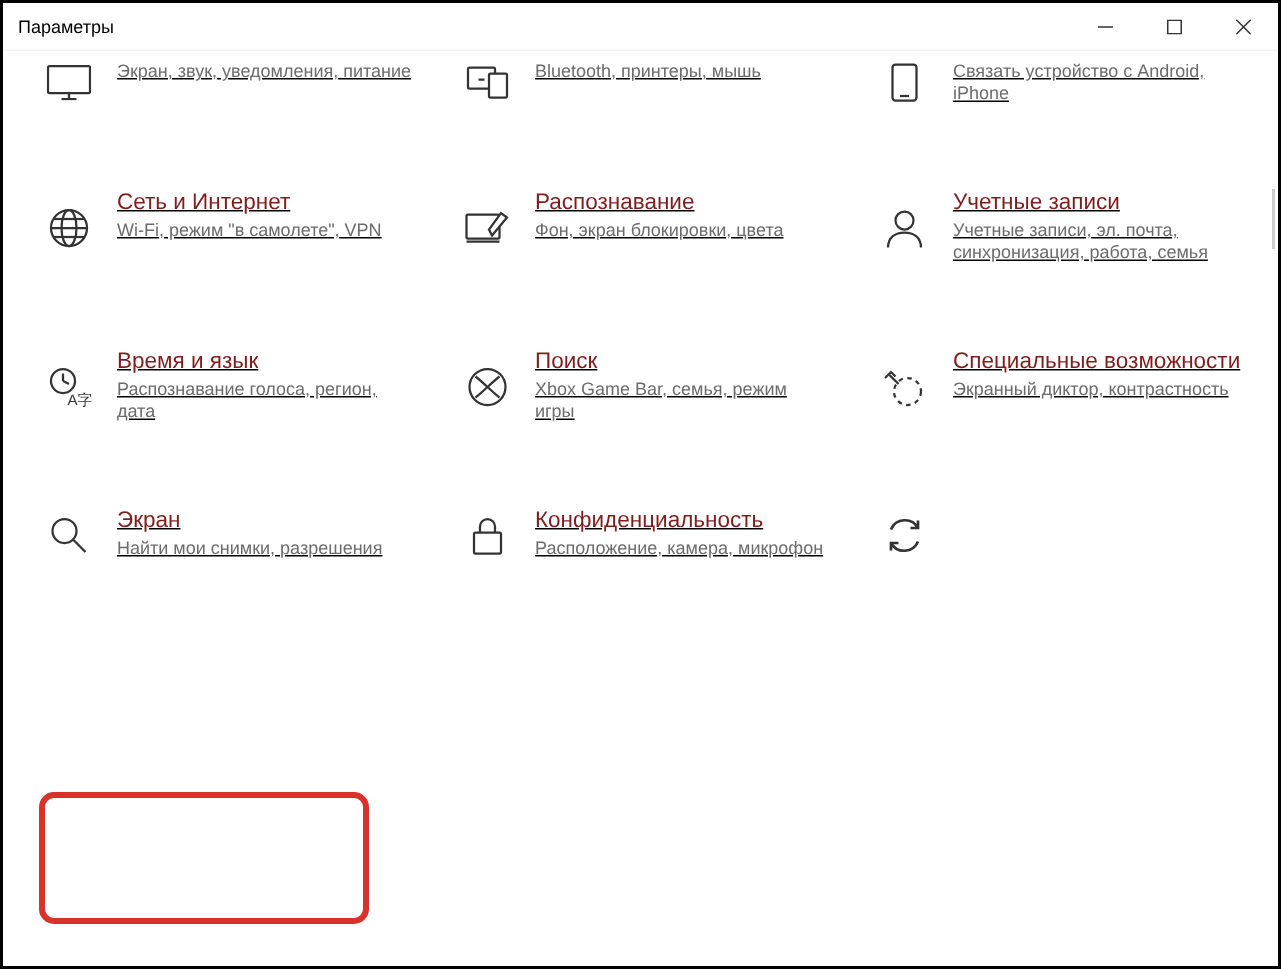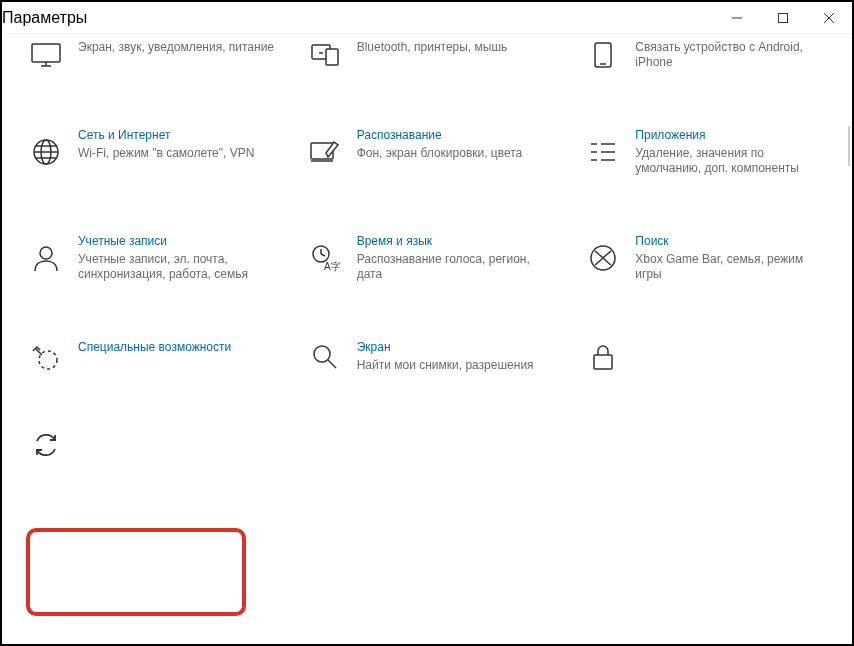--- a/index.html
+++ b/index.html
@@ -9,22 +9,22 @@
     width: 854px;
     height: 646px;
     overflow: hidden;
     border: 2px solid #000;
     position: relative;
   }
   .titlebar {
     height: 32px;
     display: flex;
     align-items: center;
-    padding-left: 0;
-    font-size: 16px;
+    padding-left: 10px;
+    font-size: 12px;
     color: #000;
     border-bottom: 1px solid rgba(0,0,0,0.05);
     position: relative;
   }
   .window-controls {
     position: absolute;
     right: 0;
     top: 0;
     height: 32px;
     display: flex;
@@ -36,20 +36,21 @@
     align-items: center;
     justify-content: center;
     color: #333;
   }
   .win-btn svg { display: block; }
   .content {
     padding: 0 12px 12px 12px;
     height: calc(100% - 32px);
     overflow: hidden;
     position: relative;
+    text-decoration: underline;
   }
   .grid {
     display: grid;
     grid-template-columns: repeat(3, 1fr);
     column-gap: 10px;
     row-gap: 44px;
   }
   .tile {
     display: flex;
     padding: 6px 8px 6px 0;
@@ -59,22 +60,22 @@
     flex: 0 0 64px;
     display: flex;
     align-items: center;
     justify-content: center;
     padding-top: 2px;
     color: #333;
   }
   .tile-icon svg { stroke: #333; }
   .tile-text { flex: 1; min-width: 0; }
   .tile-title {
-    font-size: 12px;
-    color: #0369a1;
+    font-size: 15px;
+    color: #7f1d1d;
     line-height: 18px;
     margin-bottom: 2px;
   }
   .tile-desc {
     font-size: 12px;
     color: #6b6b6b;
     line-height: 15px;
   }
   .highlight {
     position: absolute;
@@ -189,36 +190,20 @@
             <path d="M18 18 L28 6 L24 3 L16 14 Z" fill="#fff"></path>
             <line x1="1" y1="22" x2="23" y2="22"></line>
           </svg>
       </div>
       <div class="tile-text">
         <div class="tile-title">Распознавание</div>
         <div class="tile-desc">Фон, экран блокировки, цвета</div>
       </div>
     </div>
 
-    <div class="tile">
-      <div class="tile-icon">
-        <svg width="28" height="24" fill="none" stroke-width="1.5">
-          <line x1="2" y1="4" x2="8" y2="4"></line>
-            <line x1="12" y1="4" x2="26" y2="4"></line>
-          <line x1="2" y1="12" x2="8" y2="12"></line>
-            <line x1="12" y1="12" x2="26" y2="12"></line>
-          <line x1="2" y1="20" x2="8" y2="20"></line>
-            <line x1="12" y1="20" x2="26" y2="20"></line>
-        </svg>
-      </div>
-      <div class="tile-text">
-        <div class="tile-title">Приложения</div>
-        <div class="tile-desc">Удаление, значения по умолчанию, доп. компоненты</div>
-      </div>
-    </div>
 
     <div class="tile">
       <div class="tile-icon">
         <svg width="26" height="28" fill="none" stroke-width="1.5">
             <circle cx="13" cy="9" r="6"></circle>
             <path d="M2 27 C2 20 7 17 13 17 C19 17 24 20 24 27"></path>
           </svg>
       </div>
       <div class="tile-text">
         <div class="tile-title">Учетные записи</div>
@@ -258,20 +243,21 @@
     <div class="tile">
       <div class="tile-icon">
         <svg width="30" height="28" fill="none" stroke-width="1.5">
             <circle cx="17" cy="17" r="9" stroke-dasharray="3 3"></circle>
             <path d="M5 6 L11 12"></path>
             <path d="M2 8 L6 4 L9 7"></path>
           </svg>
       </div>
       <div class="tile-text">
         <div class="tile-title">Специальные возможности</div>
+        <div class="tile-desc">Экранный диктор, контрастность</div>
       </div>
     </div>
 
     <div class="tile">
       <div class="tile-icon">
         <svg width="28" height="28" fill="none" stroke-width="1.5">
             <circle cx="11" cy="11" r="8"></circle>
             <line x1="17" y1="17" x2="25" y2="25"></line>
           </svg>
       </div>
@@ -280,20 +266,24 @@
         <div class="tile-desc">Найти мои снимки, разрешения</div>
       </div>
     </div>
 
     <div class="tile">
       <div class="tile-icon">
         <svg width="24" height="28" fill="none" stroke-width="1.5">
             <rect x="3" y="12" width="18" height="14" rx="1"></rect>
             <path d="M7 12 V8 a5 5 0 0 1 10 0 V12"></path>
           </svg>
+      </div>
+      <div class="tile-text">
+        <div class="tile-title">Конфиденциальность</div>
+        <div class="tile-desc">Расположение, камера, микрофон</div>
       </div>
     </div>
 
     <div class="tile">
       <div class="tile-icon">
         <svg width="30" height="28" fill="none" stroke-width="1.8">
           <path d="M6 10 A10 10 0 0 1 24 9"></path>
           <polyline points="24,4 24,9 19,9"></polyline>
           <path d="M24 18 A10 10 0 0 1 6 19"></path>
           <polyline points="6,24 6,19 11,19"></polyline>

